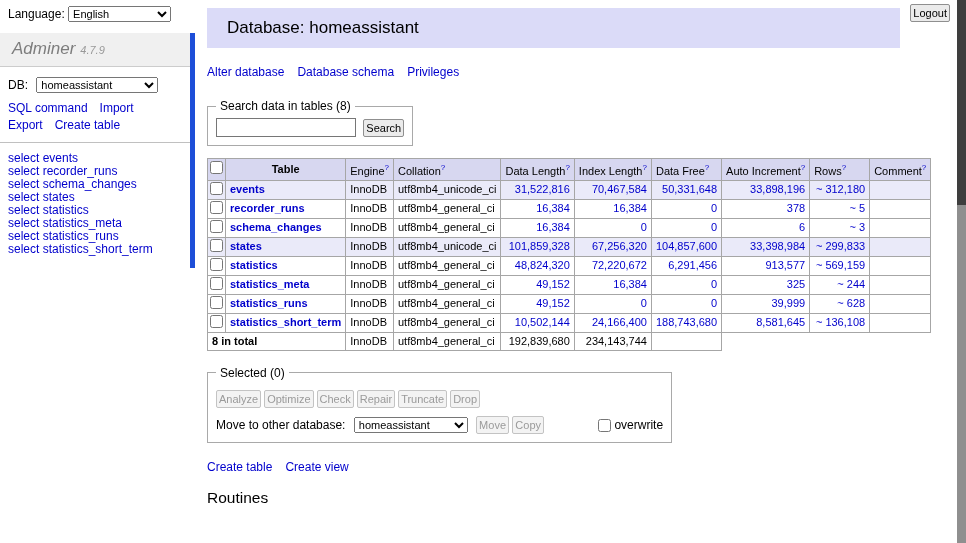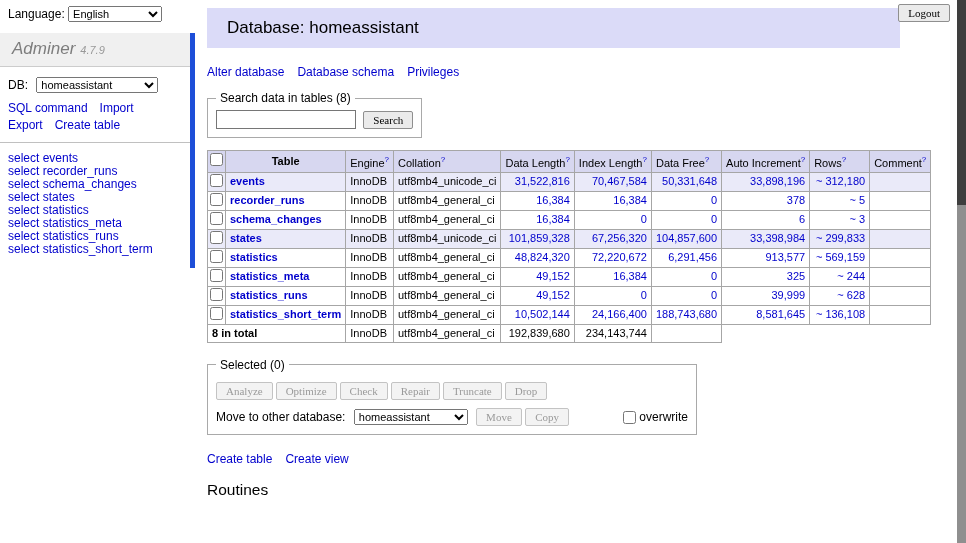--- a/index.html
+++ b/index.html
@@ -8,21 +8,21 @@
     width:966px; height:543px; overflow:hidden; position:relative;
     font-family:"Liberation Sans", sans-serif; font-size:12px; color:#000; background:#fff;
   }
   a { color:#0000cc; text-decoration:none; white-space:nowrap; }
 
   .page { display:flex; width:966px; }
 
   
   .sidebar { width:195px; flex:none; }
   .lang-row { padding:6px 0 0 8px; height:27px; }
-  .lang-select { width:94px; font-size:11px; font-family:inherit; }
+  .lang-select { width:103px; font-size:11px; font-family:inherit; }
   .sidebar-inner { border-right:5px solid #1d4ed8; }
   .app-header {
     margin:6px 0 0; background:#f0f0f0; border-bottom:1px solid #ccc;
     padding:6px 12px 7px; color:#7d7d7d; font-style:italic; font-size:17px; font-weight:normal;
   }
   .app-version { font-size:11px; color:#999; margin-left:5px; }
   .menu-body { padding:0 8px 12px; }
   .db-row { margin:10px 0 8px; }
   .db-label { margin-right:5px; }
   .db-select { width:122px; font-size:11px; font-family:inherit; }
@@ -39,25 +39,25 @@
   .page-title {
     background:#dbdbf8; margin:8px 0 0; width:693px; padding:10px 20px;
     font-size:17px; font-weight:normal;
   }
   .links-row { margin:17px 0 0; }
   .mlink { margin-right:13px; }
   h3 { font-size:15.5px; font-weight:normal; margin:15px 0 9px; }
 
   fieldset { border:1px solid #a9a9a9; margin:0; padding:5px 8px 8px; width:-moz-fit-content; width:fit-content; }
   legend { font-size:12px; padding:0 4px; }
-  .search-fieldset { margin-top:12px; }
+  .search-fieldset { margin-top:20px; }
   .search-input { width:140px; height:19px; font-size:12px; font-family:inherit; border:1px solid #767676; padding:1px 3px; }
   button {
-    font-family:Liberation Serif, serif; font-size:11px; background:#ebebeb; border:1px solid #8f8f8f;
-    border-radius:2px; padding:2px 9px; color:#000;
+    font-family:Liberation Sans, sans-serif; font-size:11px; background:#ebebeb; border:1px solid #8f8f8f;
+    border-radius:2px; padding:2px 2px; color:#000;
   }
   button:disabled { color:#9a9a9a; border-color:#c3c3c3; background:#f3f3f3; }
   .search-btn { margin-left:4px; }
 
   
   table { border-collapse:collapse; margin-top:12px; font-size:11px; }
   th, td { border:1px solid #a6a6a6; padding:2px 4px; line-height:13px; font-weight:normal; text-align:left; white-space:nowrap; background:#fff; }
   thead th { background:#d7d7f0; }
   thead .col-table { font-weight:bold; text-align:center; min-width:112px; }
   sup.help { font-size:8px; color:#0000cc; }

